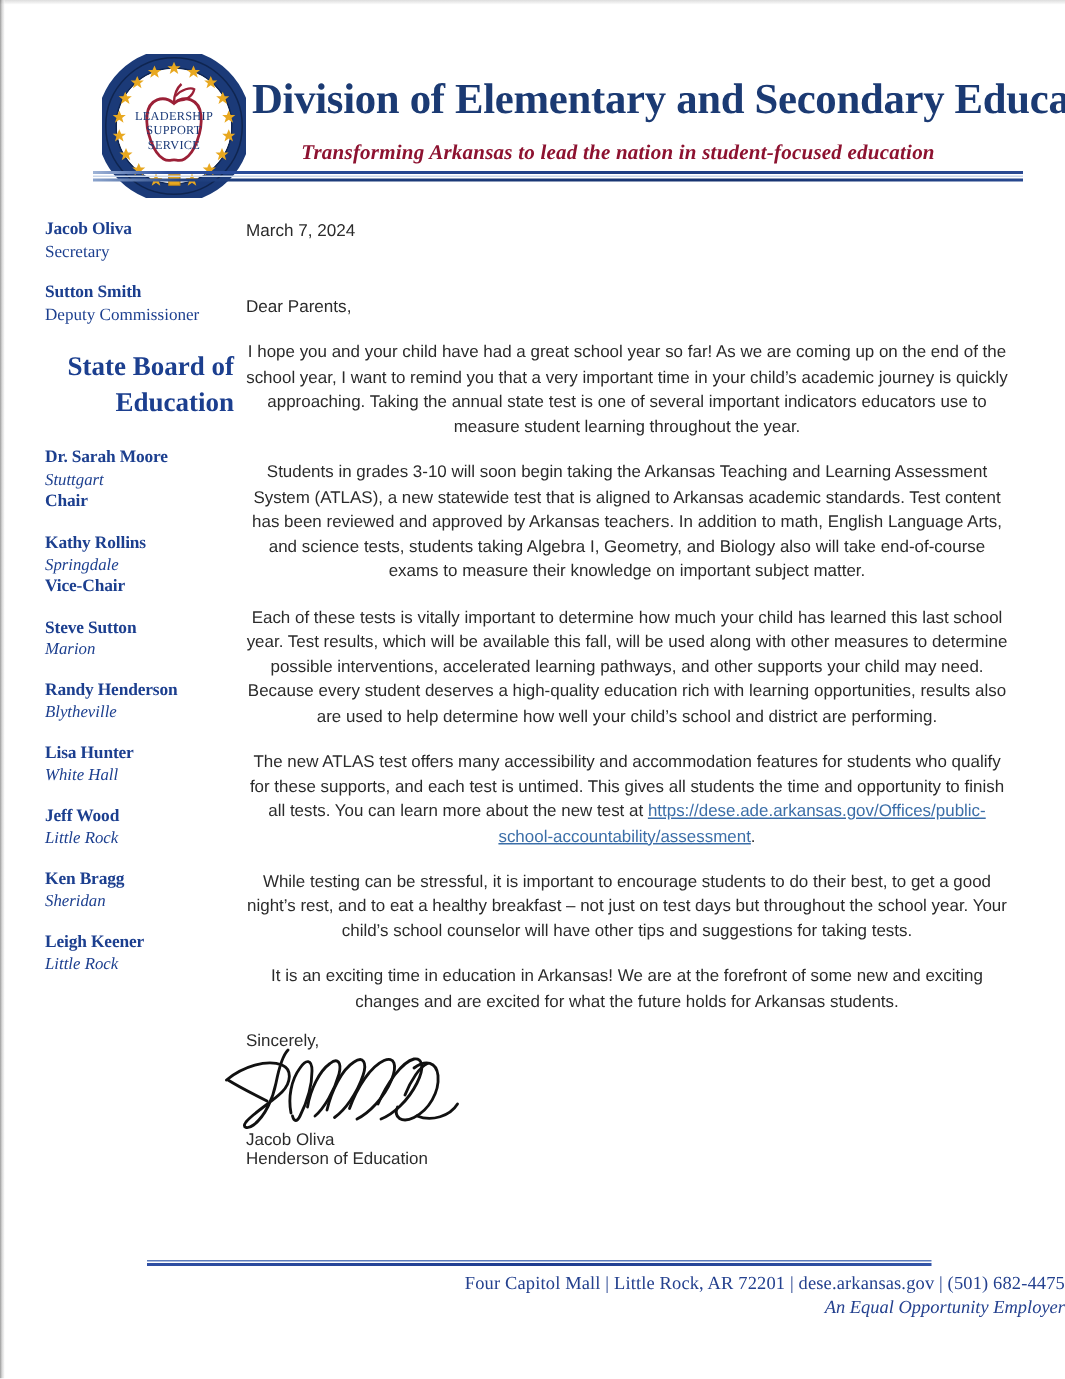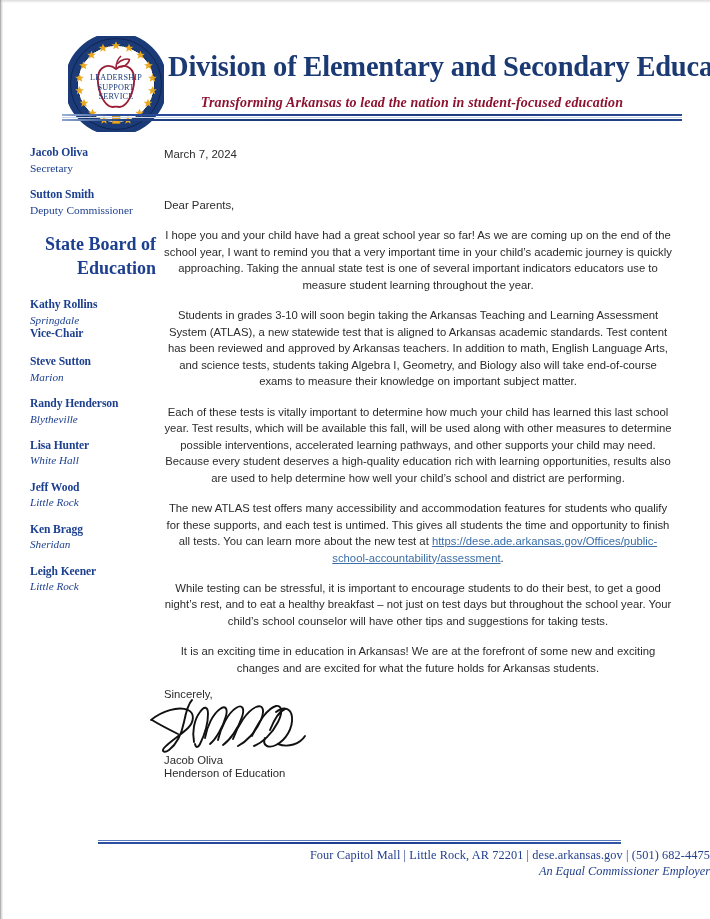--- a/index.html
+++ b/index.html
@@ -323,20 +323,25 @@
       <div class="sb-role">Secretary</div>
     </div>
 
     <div class="sb-group">
       <div class="sb-name">Sutton Smith</div>
       <div class="sb-role">Deputy Commissioner</div>
     </div>
 
     <div class="sb-heading">State Board of Education</div>
 
+    <div class="sb-group">
+      <div class="sb-name">Dr. Sarah Moore</div>
+      <div class="sb-city">Stuttgart</div>
+      <div class="sb-name">Chair</div>
+    </div>
 
     <div class="sb-group">
       <div class="sb-name">Kathy Rollins</div>
       <div class="sb-city">Springdale</div>
       <div class="sb-name">Vice-Chair</div>
     </div>
 
     <div class="sb-group">
       <div class="sb-name">Steve Sutton</div>
       <div class="sb-city">Marion</div>
@@ -412,16 +417,16 @@
     <p class="sig-title">Henderson of Education</p>
   </div>
 
   <div class="rule-bottom">
     <div class="b1"></div>
       <div class="b2"></div>
   </div>
 
   <div class="footer">
     <div class="footer-line1">Four Capitol Mall | Little Rock, AR 72201 | dese.arkansas.gov | (501) 682-4475</div>
-    <div class="footer-line2">An Equal Commissioner Employer</div>
+    <div class="footer-line2">An Equal Opportunity Employer</div>
   </div>
 
 </div>
 
 </body></html>

